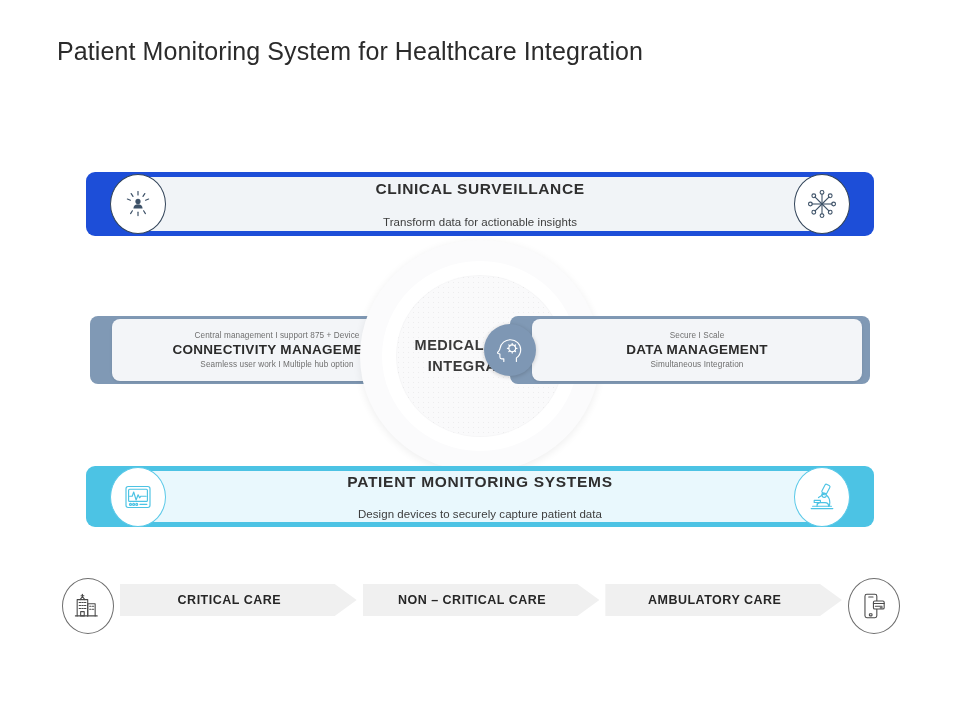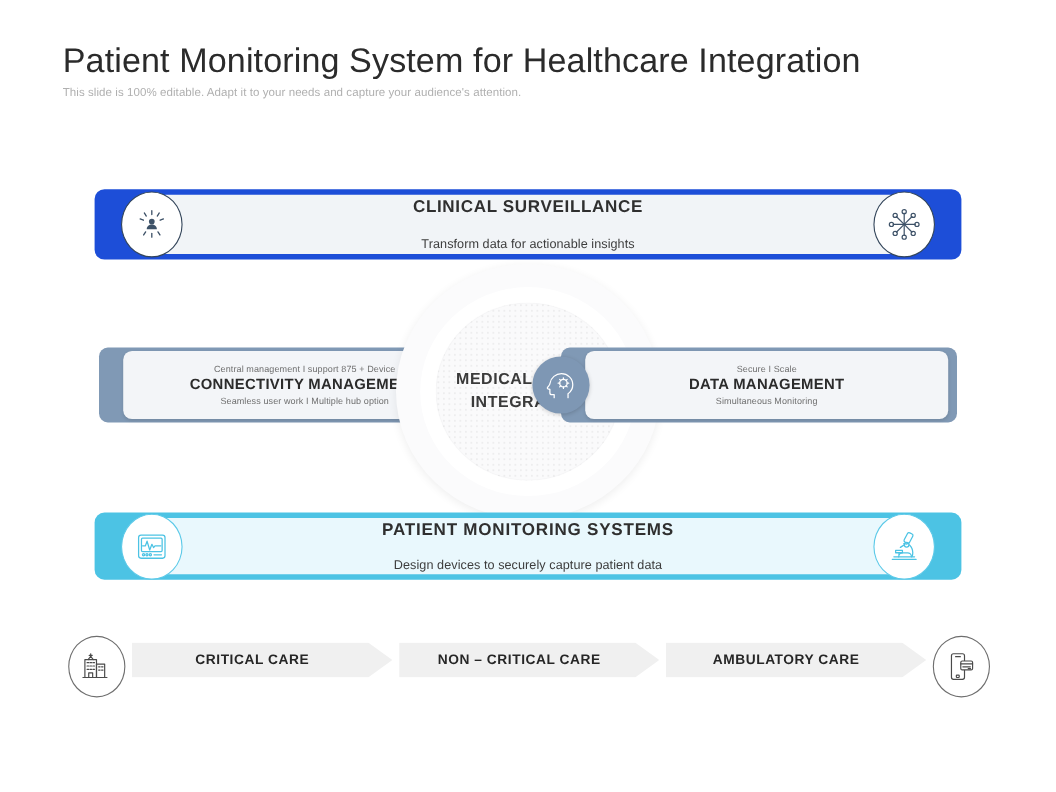--- a/index.html
+++ b/index.html
@@ -24,21 +24,21 @@
   }
 
   
   .header {
     position: absolute;
     left: 57px;
     top: 38px;
     width: 860px;
   }
   .slide-title {
-    font-size: 31px;
+    font-size: 25px;
     font-weight: 400;
     color: #2b2b2b;
     letter-spacing: 0.1px;
     line-height: 1.1;
     white-space: nowrap;
   }
   .slide-subtitle {
     margin-top: 6px;
     font-size: 10.5px;
     color: #b0b0b0;
@@ -299,21 +299,20 @@
 
   .ico { display: block; }
 </style>
 </head>
 <body>
 
 <div class="slide">
 
   <div class="header">
     <div class="slide-title">Patient Monitoring System for Healthcare Integration</div>
-    <div class="slide-subtitle">This slide is 100% editable. Adapt it to your needs and capture your audience's attention.</div>
   </div>
 
   <div class="banner" id="top-banner">
     <div class="banner-inner">
       <div class="banner-title">CLINICAL SURVEILLANCE</div>
       <div class="banner-sub">Transform data for actionable insights</div>
     </div>
 
     <div class="badge left">
       <svg class="ico" width="34" height="34" viewBox="0 0 34 34">
@@ -393,21 +392,21 @@
     <div class="center-inner">
       <div class="center-title">MEDICAL DEVICE</div>
       <div class="center-title">INTEGRATION</div>
     </div>
   </div>
 
   <div class="mid-panel" id="mid-right">
     <div class="mid-card">
       <div class="mid-kicker">Secure I Scale</div>
       <div class="mid-title">DATA MANAGEMENT</div>
-      <div class="mid-footer">Simultaneous Monitoring</div>
+      <div class="mid-footer">Simultaneous Integration</div>
     </div>
     <div class="mid-icon">
       <svg class="ico" width="32" height="32" viewBox="0 0 32 32">
         <g stroke="#ffffff" stroke-width="1.15" fill="none" stroke-linejoin="round" stroke-linecap="round">
           <path d="M22.4 27.5v-3.6c2.6-1.9 4.3-4.9 4.3-8.2 0-5.6-4.6-10-10.3-10-5.2 0-9.6 3.7-10.3 8.5-.2 1.3-.7 2-1.4 2.9l-.9 1.1c-.4.5-.2 1.1.4 1.3l1.7.5v3c0 1 .8 1.8 1.8 1.8h2.1v2.7"></path>
           <circle cx="18.2" cy="14.3" r="3.4"></circle>
           <g>
             <line x1="18.2" y1="9.5" x2="18.2" y2="11"></line>
             <line x1="18.2" y1="17.6" x2="18.2" y2="19.1"></line>
             <line x1="13.4" y1="14.3" x2="14.9" y2="14.3"></line>

